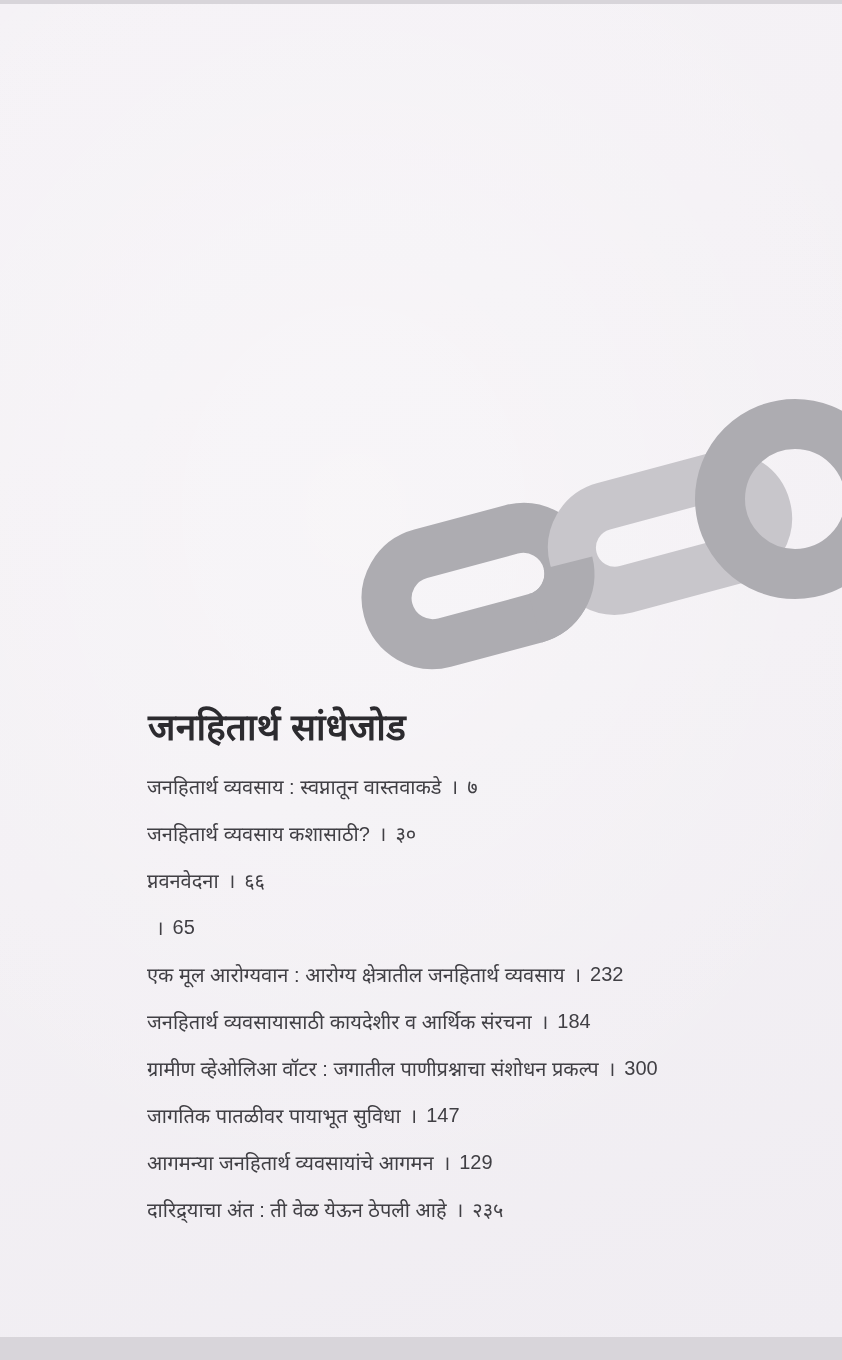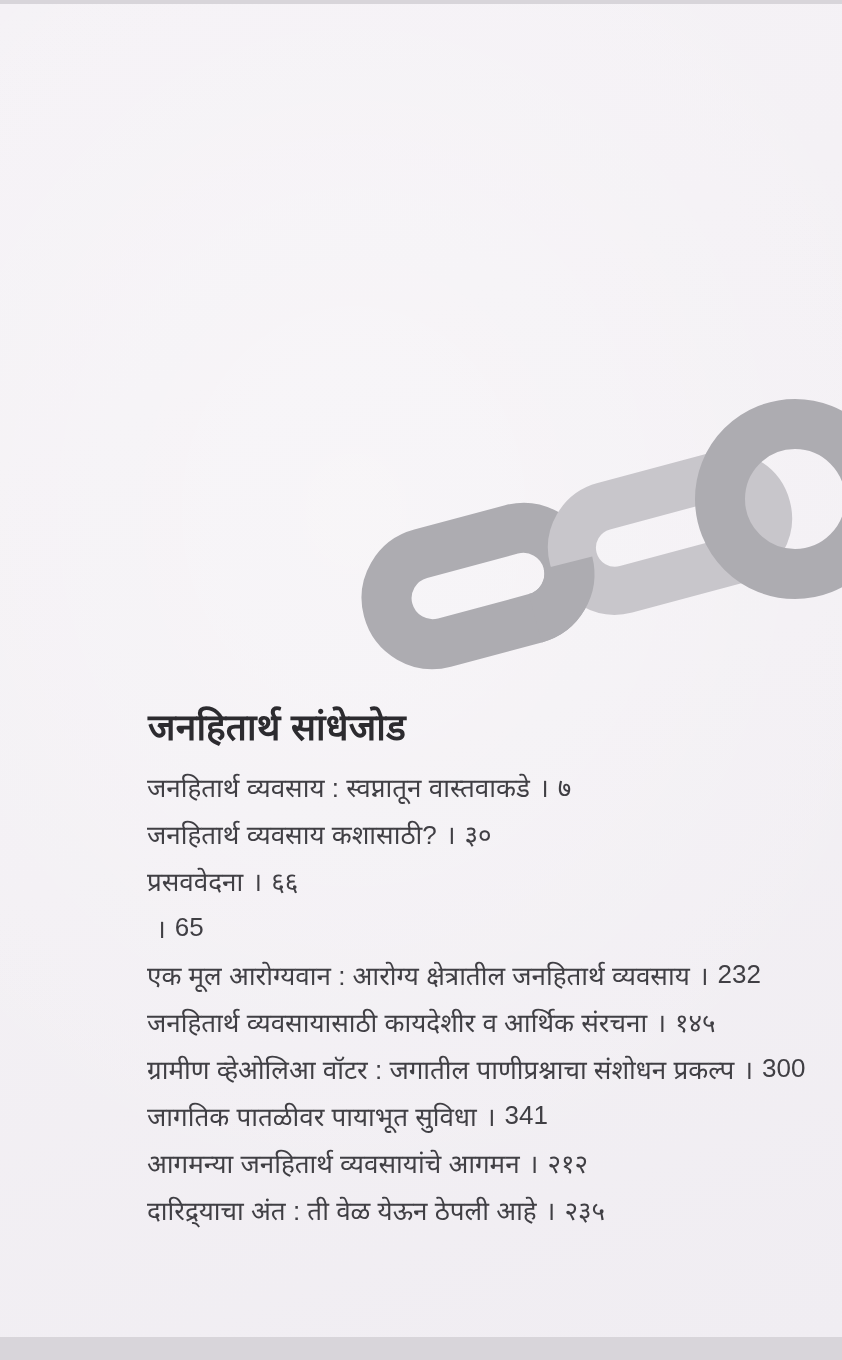--- a/index.html
+++ b/index.html
@@ -41,21 +41,21 @@
   .toc-list{
     position:absolute;
     left:147px;top:759px;
     width:660px;
   }
   .toc-row{
     height:47px;
     display:flex;
     align-items:center;
     white-space:nowrap;
-    font-size:26px;
+    font-size:20px;
     color:var(--ink);
   }
   .toc-sep{
     margin:0 9px;
     color:var(--ink);
   }
 </style>
 </head>
 <body>
 
@@ -82,58 +82,58 @@
       <span>७</span>
     </div>
 
     <div class="toc-row">
       <span>जनहितार्थ व्यवसाय कशासाठी?</span>
       <span class="toc-sep">।</span>
       <span>३०</span>
     </div>
 
     <div class="toc-row">
-      <span>प्रसववेदना</span>
+      <span>प्नवनवेदना</span>
       <span class="toc-sep">।</span>
       <span>६६</span>
     </div>
 
     <div class="toc-row">
       <span class="toc-sep">।</span>
       <span>65</span>
     </div>
 
     <div class="toc-row">
       <span>एक मूल आरोग्यवान : आरोग्य क्षेत्रातील जनहितार्थ व्यवसाय</span>
       <span class="toc-sep">।</span>
       <span>232</span>
     </div>
 
     <div class="toc-row">
       <span>जनहितार्थ व्यवसायासाठी कायदेशीर व आर्थिक संरचना</span>
       <span class="toc-sep">।</span>
-      <span>१४५</span>
+      <span>184</span>
     </div>
 
     <div class="toc-row">
       <span>ग्रामीण व्हेओलिआ वॉटर : जगातील पाणीप्रश्नाचा संशोधन प्रकल्प</span>
       <span class="toc-sep">।</span>
       <span>300</span>
     </div>
 
     <div class="toc-row">
       <span>जागतिक पातळीवर पायाभूत सुविधा</span>
       <span class="toc-sep">।</span>
-      <span>341</span>
+      <span>147</span>
     </div>
 
     <div class="toc-row">
       <span>आगमन्या जनहितार्थ व्यवसायांचे आगमन</span>
       <span class="toc-sep">।</span>
-      <span>२१२</span>
+      <span>129</span>
     </div>
 
     <div class="toc-row">
       <span>दारिद्र्याचा अंत : ती वेळ येऊन ठेपली आहे</span>
       <span class="toc-sep">।</span>
       <span>२३५</span>
     </div>
 
   </div>
 </div>

